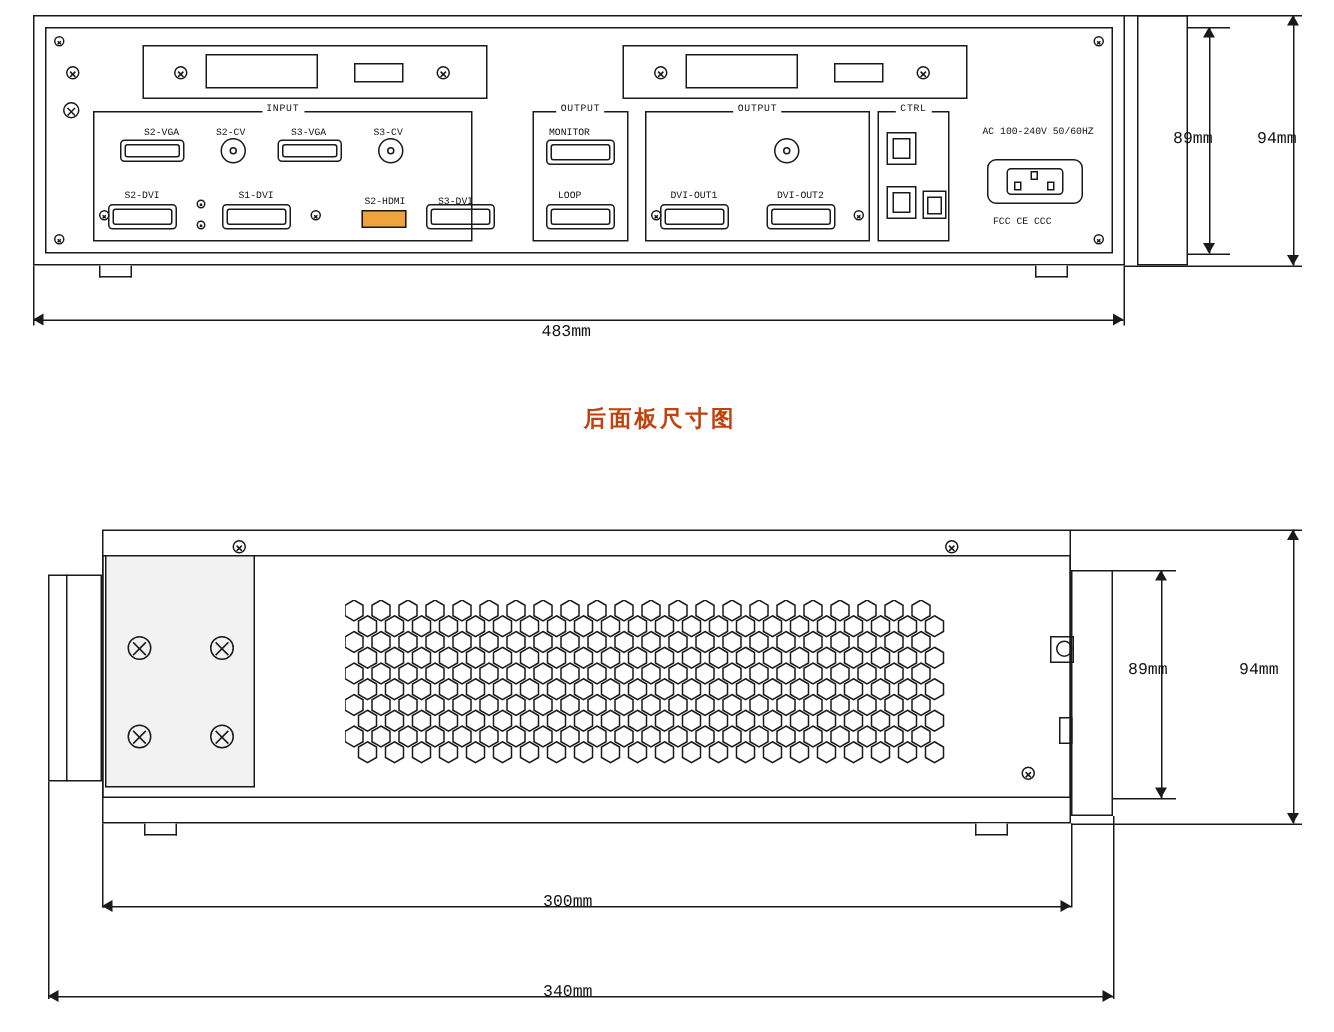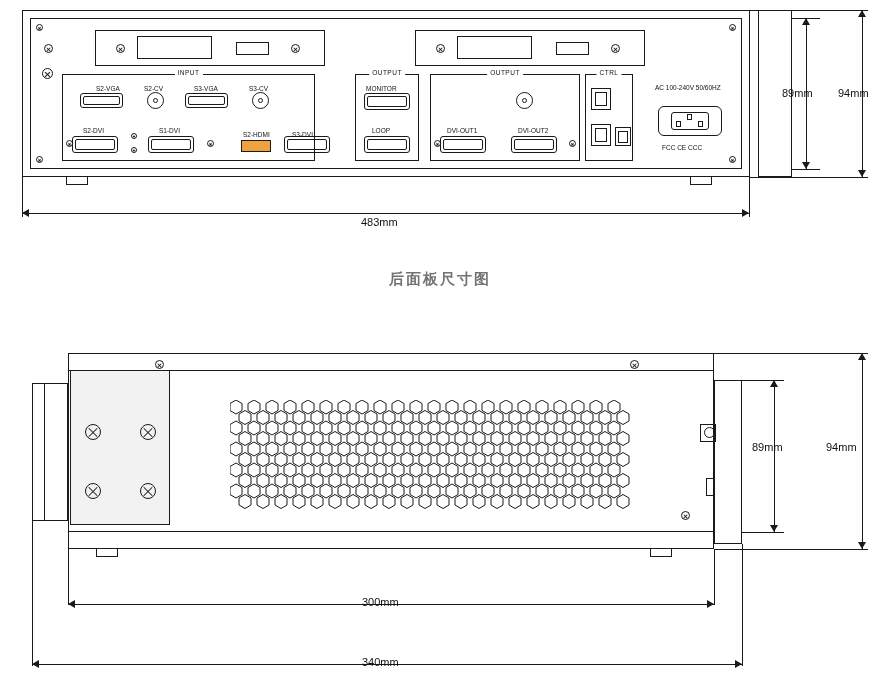--- a/index.html
+++ b/index.html
@@ -1,23 +1,23 @@
 <!DOCTYPE html>
 <html><head>
 <meta charset="utf-8">
 <style>
   html,body{margin:0;padding:0;background:#ffffff;}
   body{width:889px;height:688px;position:relative;font-family:"Liberation Sans",sans-serif;color:#111;overflow:hidden;}
-  .stage{position:absolute;left:0;top:0;width:889px;height:688px;}
+  .stage{position:absolute;left:0;top:0;width:889px;height:688px;font-family:Liberation Mono, monospace;}
   .ln{position:absolute;background:#1a1a1a;}
   .h{height:1px;}
   .v{width:1px;}
   .lbl{position:absolute;font-size:11px;color:#111;white-space:nowrap;}
   .lbl.xs{font-size:6.5px;}
-  .title{position:absolute;font-size:15px;font-weight:bold;letter-spacing:2px;color:#737373;}
+  .title{position:absolute;font-size:15px;font-weight:bold;letter-spacing:2px;color:#c2410c;}
   .box{position:absolute;border:1px solid #1a1a1a;box-sizing:border-box;background:transparent;}
   .boxw{background:#fff;}
   .rnd{border-radius:2px;}
   .dim-text{position:absolute;font-size:11px;color:#111;}
   .arrow{position:absolute;width:0;height:0;}
   .ar-l{border-top:4px solid transparent;border-bottom:4px solid transparent;border-right:7px solid #1a1a1a;}
   .ar-r{border-top:4px solid transparent;border-bottom:4px solid transparent;border-left:7px solid #1a1a1a;}
   .ar-u{border-left:4px solid transparent;border-right:4px solid transparent;border-bottom:7px solid #1a1a1a;}
   .ar-d{border-left:4px solid transparent;border-right:4px solid transparent;border-top:7px solid #1a1a1a;}
   .screw{position:absolute;border:1px solid #1a1a1a;border-radius:50%;box-sizing:border-box;}

